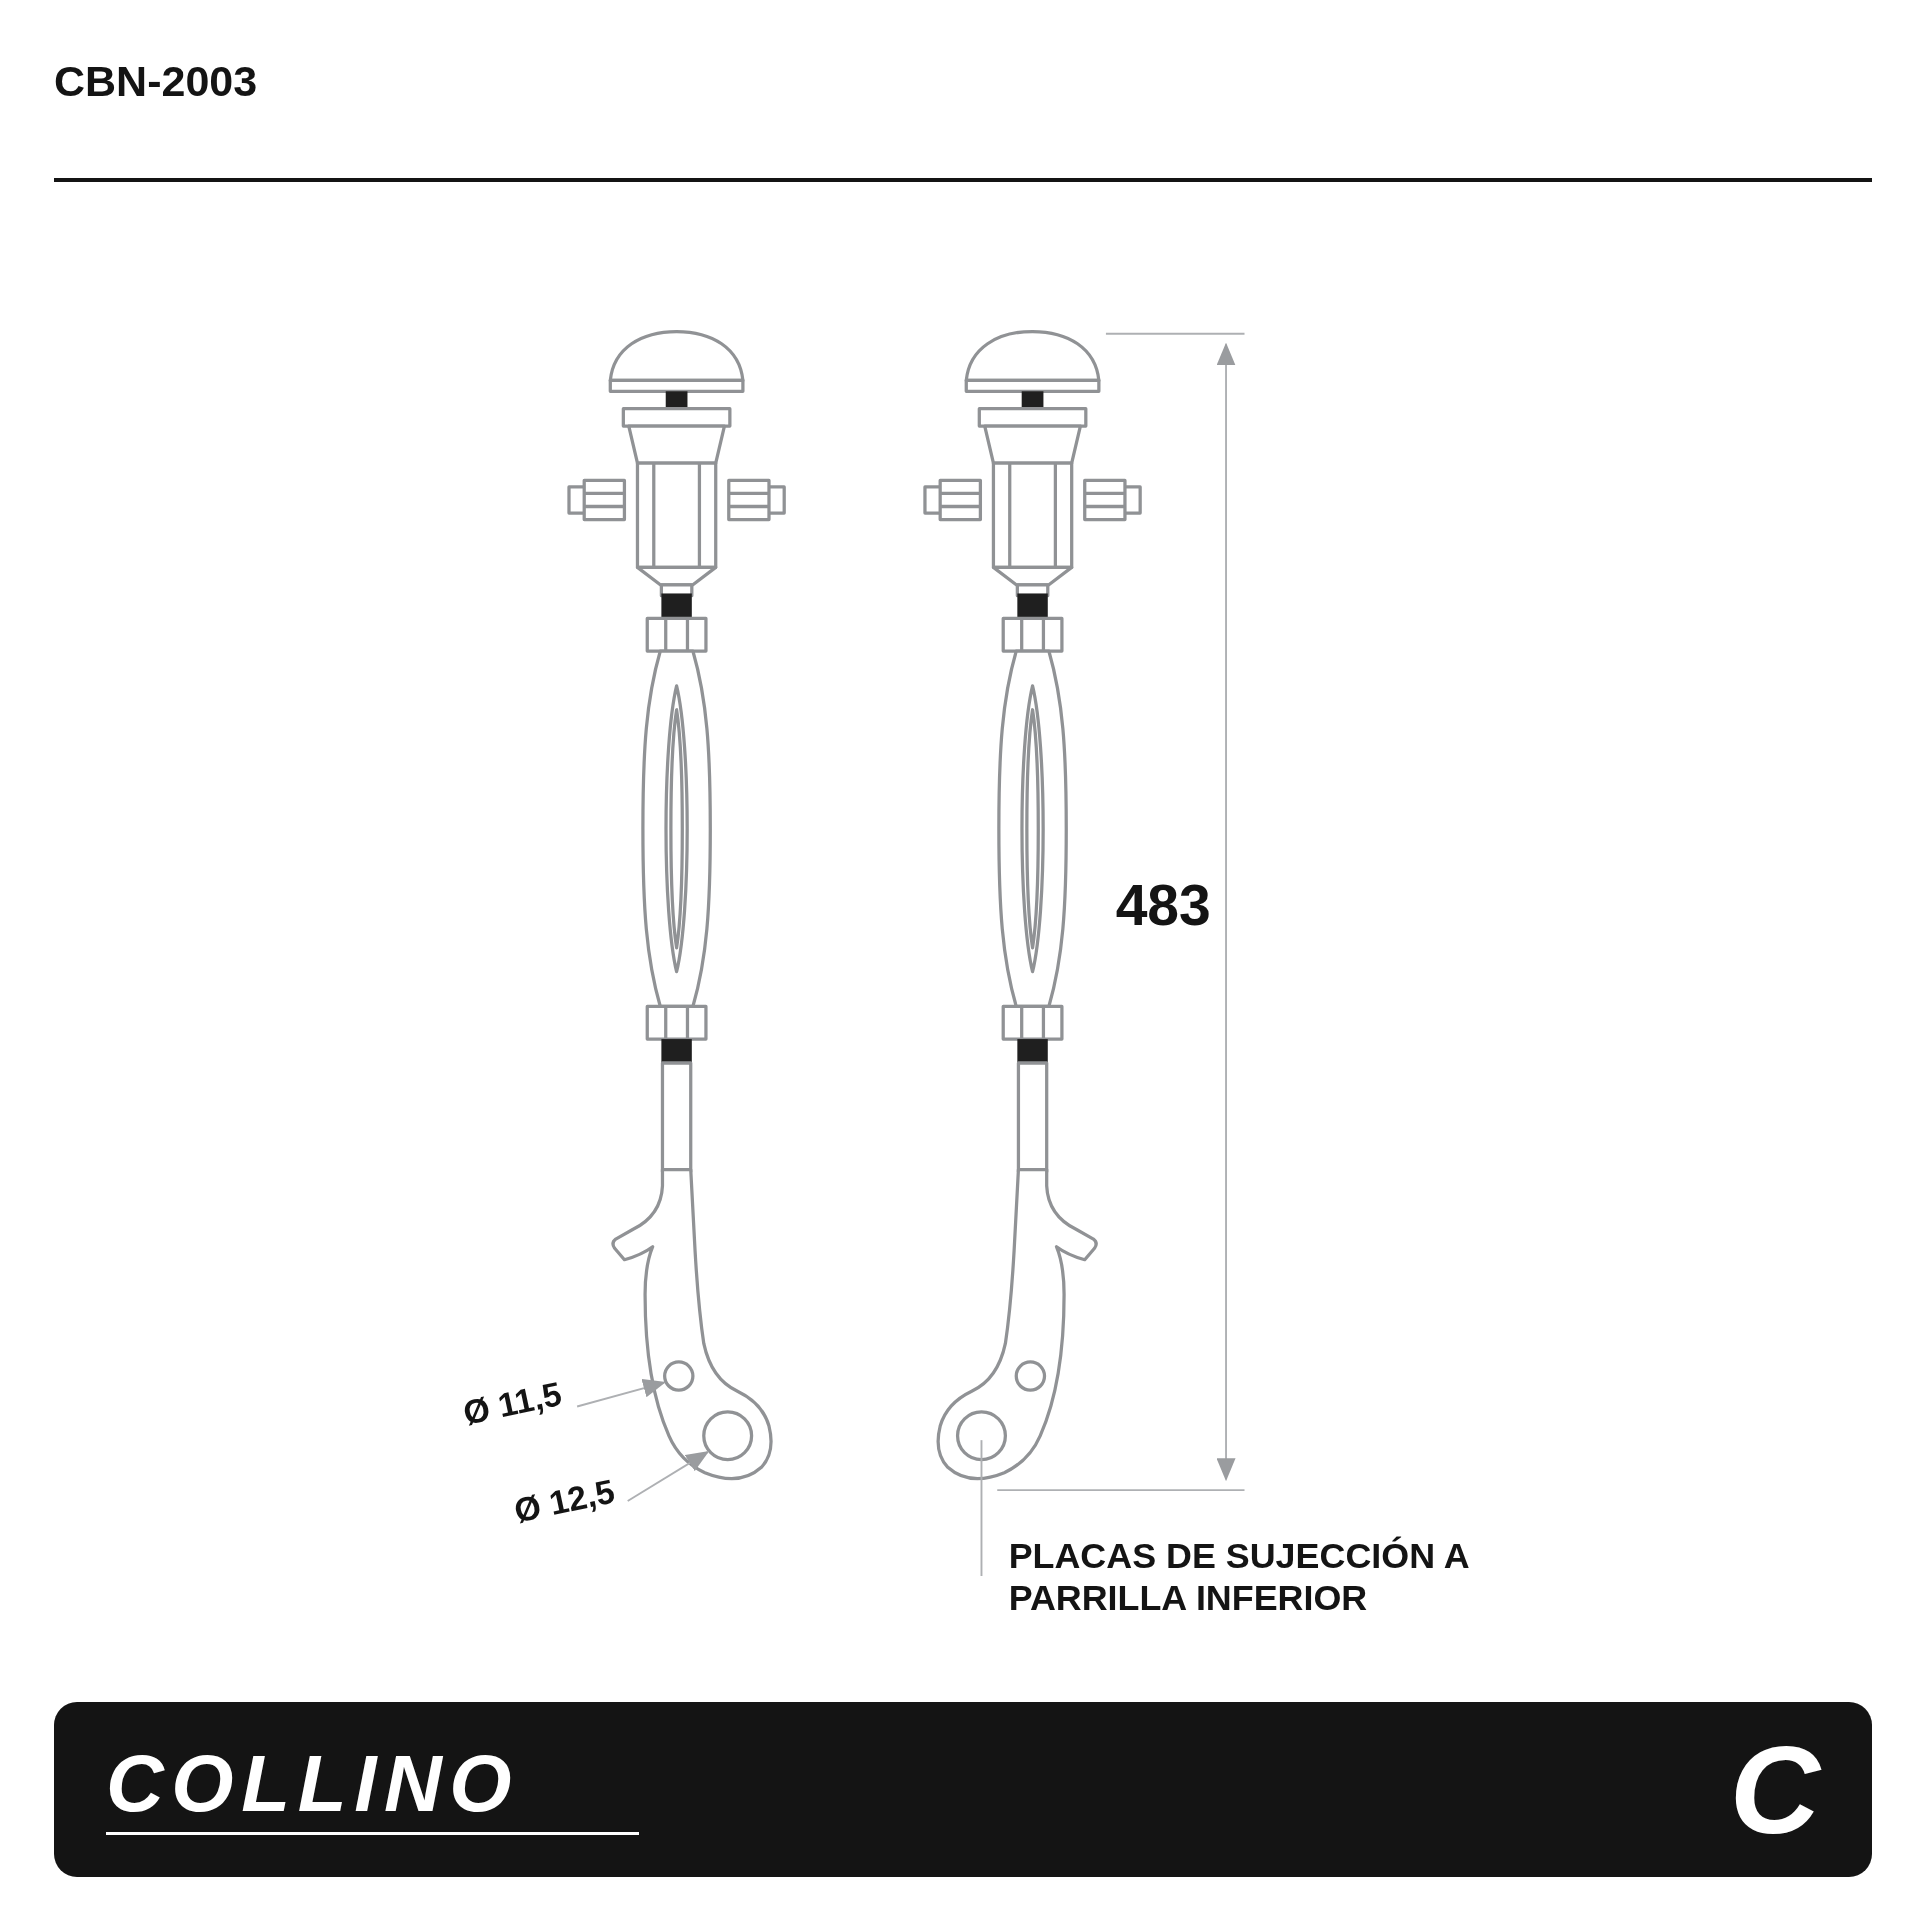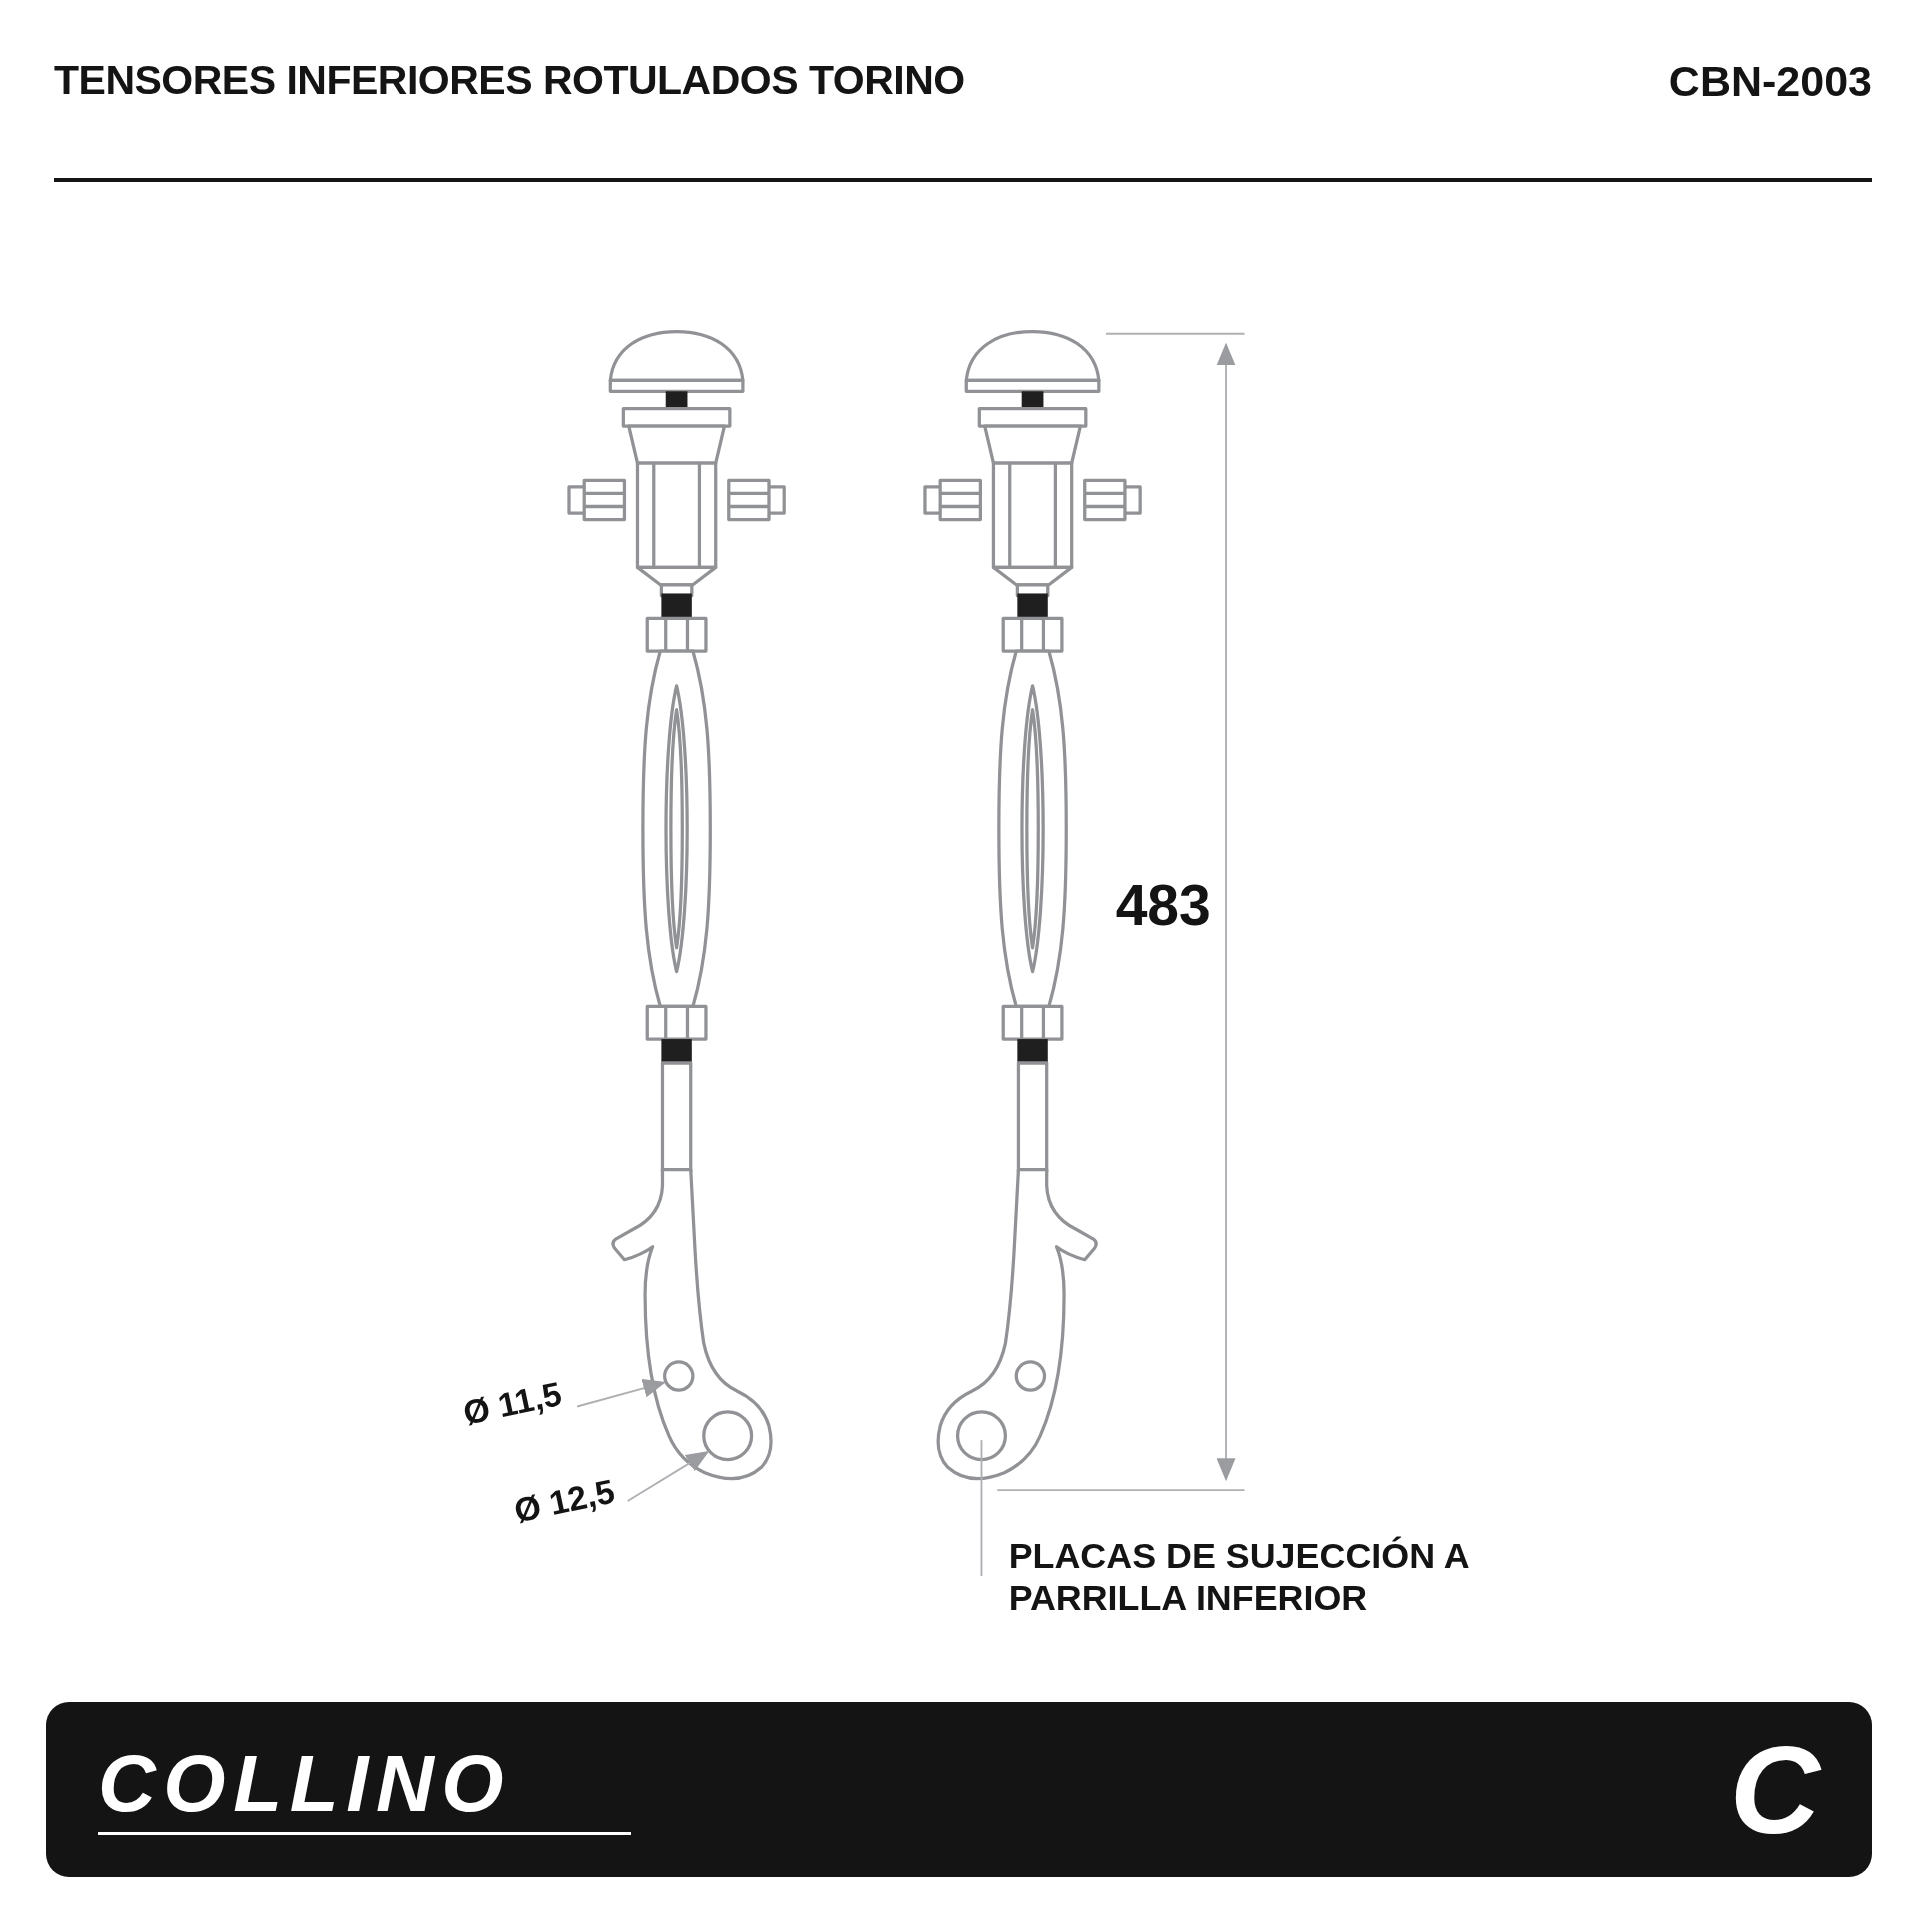--- a/index.html
+++ b/index.html
@@ -10,36 +10,35 @@
   
   .header{position:absolute;top:60px;left:54px;right:54px;
     display:flex;justify-content:space-between;align-items:flex-start;}
   .title{font-size:41px;font-weight:700;color:#141414;letter-spacing:-0.5px;line-height:1;}
   .part{font-size:43px;font-weight:700;color:#141414;line-height:1;}
   .divider{position:absolute;top:178px;left:54px;right:54px;height:3.8px;background:#141414;}
   
   svg.drawing{position:absolute;left:0;top:0;}
   svg text{font-family:"Liberation Sans",sans-serif;}
   
-  .footer{position:absolute;left:46px;right:54px;top:1702px;height:175px;
+  .footer{position:absolute;left:54px;right:54px;top:1702px;height:175px;
     background:#141414;border-radius:23px;display:flex;align-items:center;
     justify-content:space-between;padding:0 52px;box-sizing:border-box;}
   .brand-wrap{display:flex;flex-direction:column;}
   .brand{color:#ffffff;font-size:80px;font-weight:700;font-style:italic;
     letter-spacing:7.6px;line-height:1;}
   .brand-underline{height:3.3px;background:#ffffff;width:533px;margin-top:8.7px;}
   .c-logo{color:#ffffff;font-size:125px;font-weight:800;font-style:italic;line-height:1;}
 </style>
 </head>
 <body>
 
 <div id="canvas">
 
   <div class="header">
-    <h1 class="title" style="margin:0">TENSORES INFERIORES ROTULADOS TORINO</h1>
     <div class="part">CBN-2003</div>
   </div>
   <div class="divider"></div>
 
   <svg class="drawing" width="1926" height="1926" viewBox="0 0 3544 3544">
     <defs>
       <marker id="arrowhead" viewBox="0 0 12 10" refX="11" refY="5" markerWidth="12" markerHeight="10" orient="auto-start-reverse">
         <path d="M0,0 L12,5 L0,10 Z" fill="#9a9c9f"></path>
       </marker>
 

